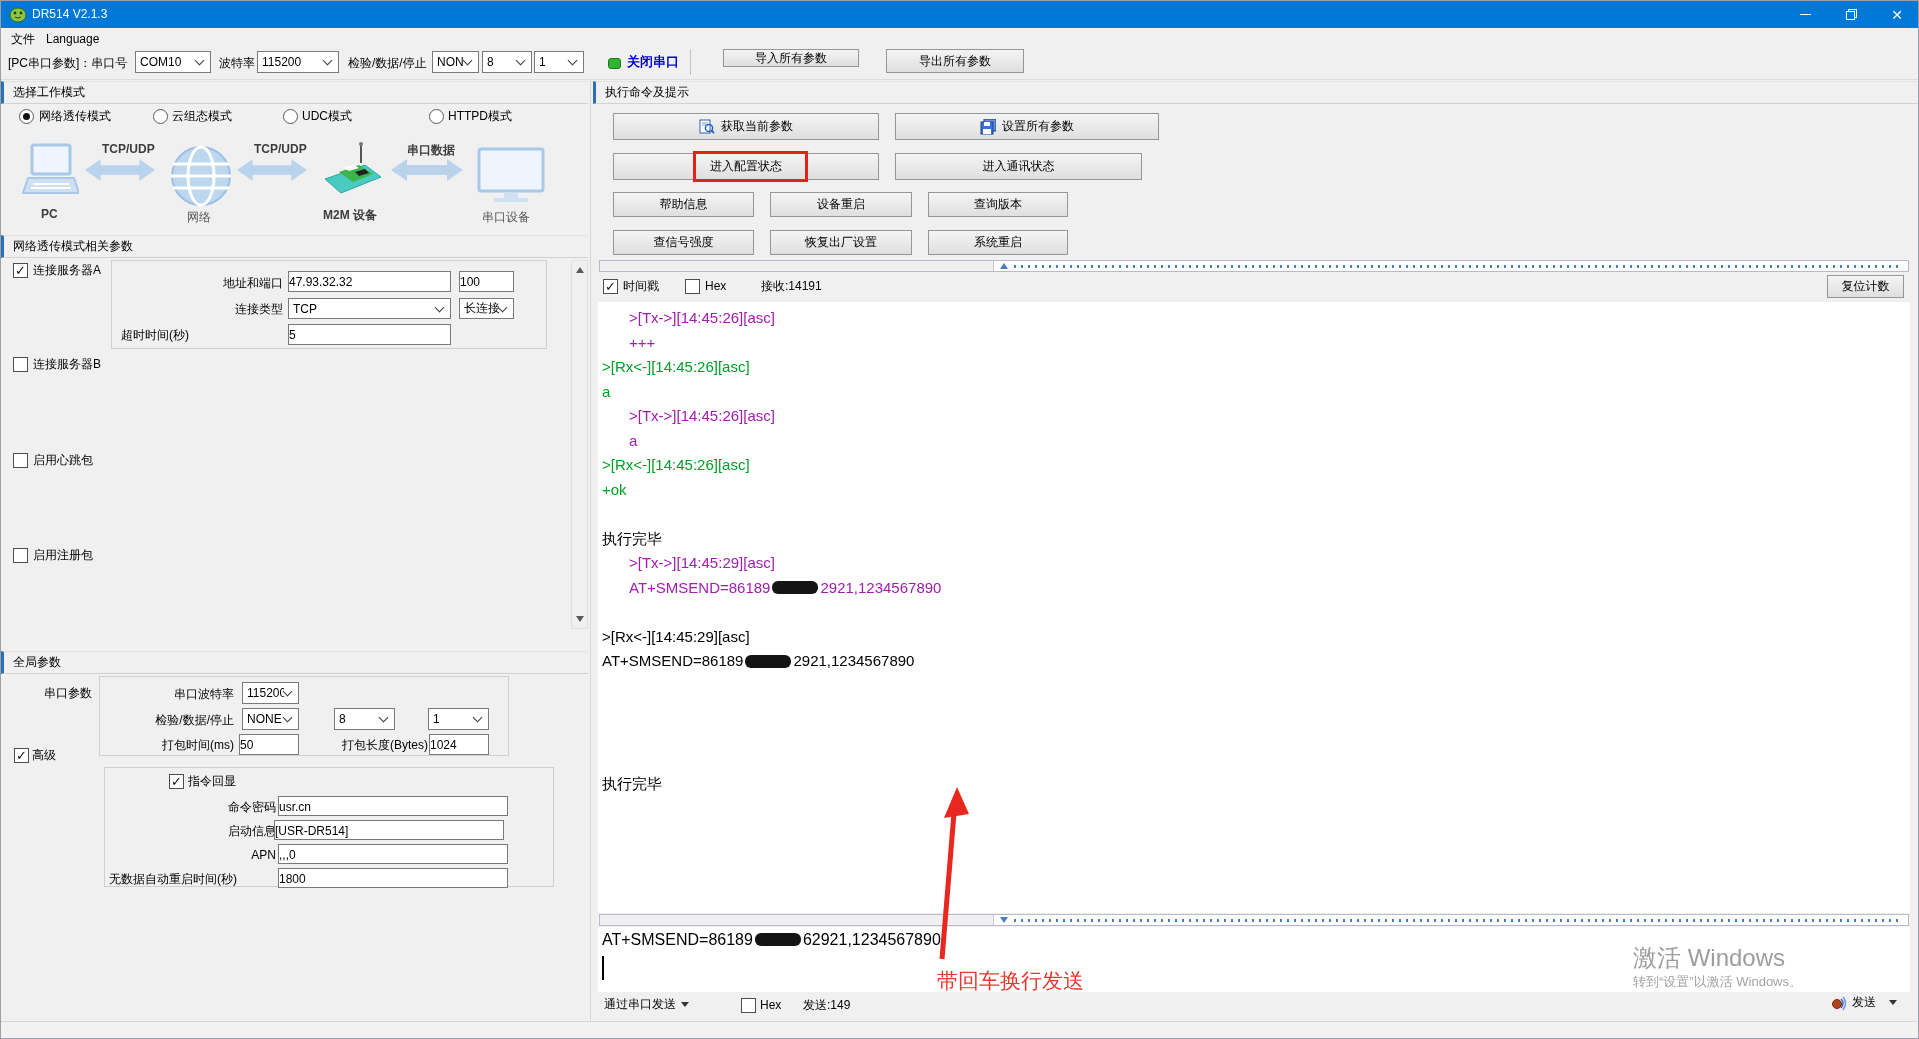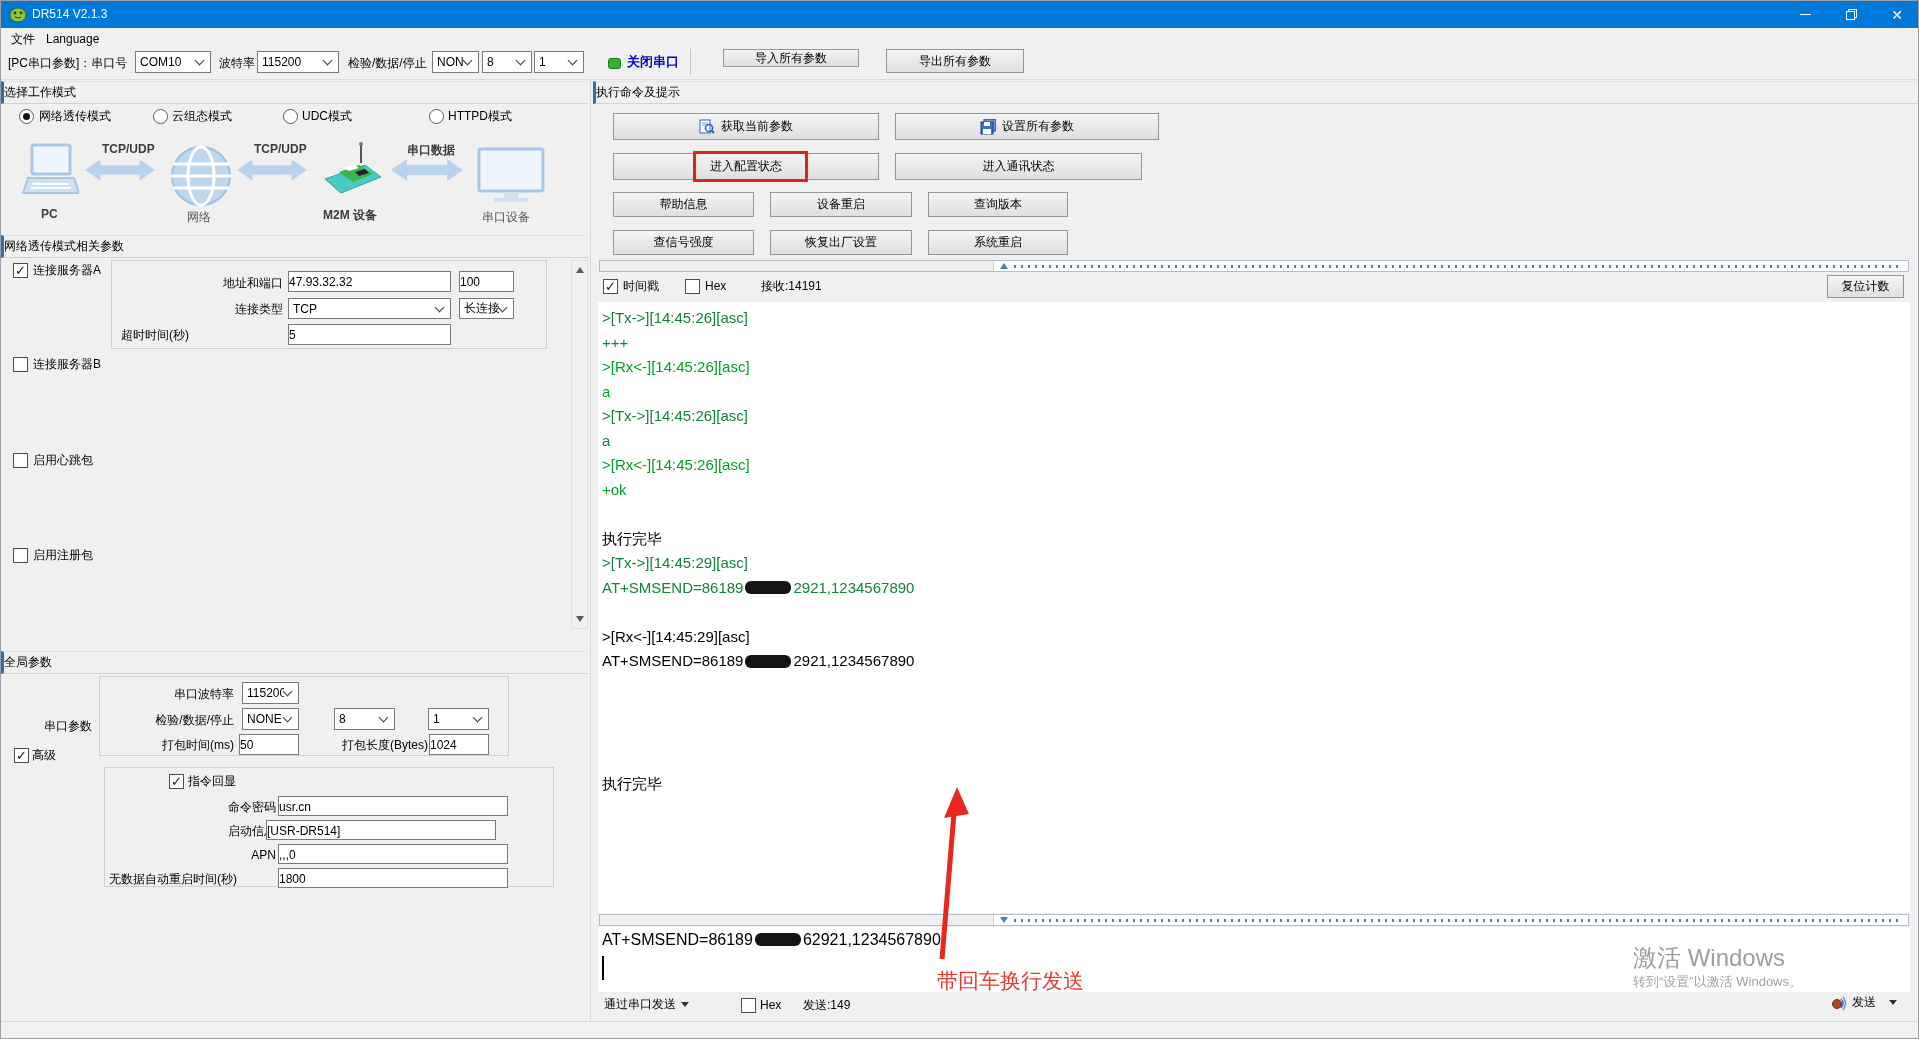--- a/index.html
+++ b/index.html
@@ -30,38 +30,38 @@
   .chev { width:7px; height:7px; border-right:1.6px solid #3c3c3c; border-bottom:1.6px solid #3c3c3c;
           transform:rotate(45deg); margin:-3px 7px 0 0; flex:none; }
   .btn { position:absolute; display:flex; align-items:center; justify-content:center; gap:6px;
          background:linear-gradient(#f4f4f4,#dfdfdf); border:1px solid #969696; font-size:12px; white-space:nowrap; }
   .chk { position:absolute; width:15px; height:15px; background:#fff; border:1px solid #4d4d4d;
          font-size:13px; line-height:13px; text-align:center; }
   .chk.checked::after { content:"✓"; color:#111; font-weight:bold; }
   .radio { position:absolute; width:15px; height:15px; border:1px solid #5a5a5a; border-radius:50%; background:#fff; }
   .radio.selected::after { content:""; position:absolute; left:3px; top:3px; width:7px; height:7px; border-radius:50%; background:#111; }
 
-  .group-header { position:absolute; height:23px; line-height:21px; background:#f0f0f0;
+  .group-header { position:absolute; height:23px; line-height:21px; padding-left:9px; background:#f0f0f0;
                   border-top:1px solid #e3e3e3; border-bottom:1px solid #d2d2d2; border-left:3px solid #2b6fb5; font-size:12px; }
   .panel-box { position:absolute; border:1px solid #cfcfcf; }
 
   .vscroll { position:absolute; width:17px; background:#f0f0f0; border:1px solid #e0e0e0; }
   .tri-up { width:0; height:0; border-left:4px solid transparent; border-right:4px solid transparent; border-bottom:6px solid #5a5a5a; position:absolute; left:4px; }
   .tri-dn { width:0; height:0; border-left:4px solid transparent; border-right:4px solid transparent; border-top:6px solid #5a5a5a; position:absolute; left:4px; }
 
   .hsplit { position:absolute; height:12px; display:flex; align-items:center; border:1px solid #b4bcc8; background:#fff; }
   .hsplit-left { width:394px; height:100%; background:#f0f0f0; border-right:1px solid #cccccc; }
   .hsplit-tri-up { width:0; height:0; border-left:4px solid transparent; border-right:4px solid transparent; border-bottom:6px solid #4a7ebb; margin:0 6px; }
   .hsplit-tri-dn { width:0; height:0; border-left:4px solid transparent; border-right:4px solid transparent; border-top:6px solid #4a7ebb; margin:0 6px; }
   .hsplit-dots { flex:1; height:3px; margin-right:5px; background:repeating-linear-gradient(90deg,#4a7ebb 0 2px,transparent 2px 7px); }
 
   
   .log-area { position:absolute; left:597px; top:301px; width:1312px; height:611px; background:#fff; padding:4px 0 0 4px; overflow:hidden; }
   .log-line { height:24.5px; line-height:24.5px; font-size:15px; white-space:pre; }
-  .log-line.blue { color:#15803d; }
+  .log-line.blue { color:#a21caf;margin-left:27px; }
   .log-line.green { color:#00a025; }
   .log-line.black { color:#000; }
   .censor { display:inline-block; width:46px; height:13px; background:#141414; border-radius:6px; vertical-align:middle; margin:0 2px 2px 2px; }
 
   .input-area { position:absolute; left:597px; top:926px; width:1312px; height:65px; background:#fff; }
   .input-line { position:absolute; left:4px; top:4px; font-size:16px; white-space:pre; color:#000; }
   .caret { position:absolute; left:4px; top:29px; width:2px; height:24px; background:#000; }
 
   .red-box { position:absolute; border:3px solid #e02419; background:transparent; z-index:30; }
   .annotation-text { position:absolute; color:#e8382e; font-size:21px; white-space:nowrap; z-index:41; }
@@ -225,21 +225,21 @@
   <div class="chk" style="left:12px;top:547px"></div>
   <span class="lbl" style="left:32px;top:546px">启用注册包</span>
 
   <div class="vscroll" style="left:570px;top:259px;height:369px">
     <div class="tri-up" style="top:6px"></div>
     <div class="tri-dn" style="bottom:6px"></div>
   </div>
 
   <div class="group-header" style="left:0;top:650px;width:587px">全局参数</div>
 
-  <span class="lbl" style="left:43px;top:717px">串口参数</span>
+  <span class="lbl" style="left:43px;top:684px">串口参数</span>
   <div class="panel-box" style="left:98px;top:675px;width:410px;height:80px"></div>
 
   <span class="lbl" style="left:133px;top:685px;width:100px;text-align:right">串口波特率</span>
   <div class="combo" style="left:241px;top:681px;width:57px">
     <span class="val">115200</span>
       <span class="chev"></span>
   </div>
   <span class="lbl" style="left:133px;top:711px;width:100px;text-align:right">检验/数据/停止</span>
   <div class="combo" style="left:241px;top:707px;width:57px">
     <span class="val">NONE</span>
@@ -261,21 +261,21 @@
   <div class="chk checked" style="left:13px;top:747px"></div>
   <span class="lbl" style="left:31px;top:746px">高级</span>
 
   <div class="panel-box" style="left:103px;top:766px;width:450px;height:120px"></div>
   <div class="chk checked" style="left:168px;top:773px"></div>
   <span class="lbl" style="left:187px;top:772px">指令回显</span>
 
   <span class="lbl" style="left:175px;top:798px;width:100px;text-align:right">命令密码</span>
   <div class="field" style="left:277px;top:795px;width:230px;height:20px">usr.cn</div>
   <span class="lbl" style="left:175px;top:822px;width:100px;text-align:right">启动信息</span>
-  <div class="field" style="left:265px;top:819px;width:230px;height:20px">[USR-DR514]</div>
+  <div class="field" style="left:273px;top:819px;width:230px;height:20px">[USR-DR514]</div>
   <span class="lbl" style="left:175px;top:846px;width:100px;text-align:right">APN</span>
   <div class="field" style="left:277px;top:843px;width:230px;height:20px">,,,0</div>
   <span class="lbl" style="left:108px;top:870px;width:167px;">无数据自动重启时间(秒)</span>
   <div class="field" style="left:277px;top:867px;width:230px;height:20px">1800</div>
 
   <div class="group-header" style="left:592px;top:80px;width:1327px">执行命令及提示</div>
 
   <div class="btn" style="left:612px;top:112px;width:266px;height:27px">
     <svg width="16" height="16" viewBox="0 0 16 16">
       <rect x="1" y="1" width="10" height="13" fill="#fff" stroke="#2a62b8"></rect>

